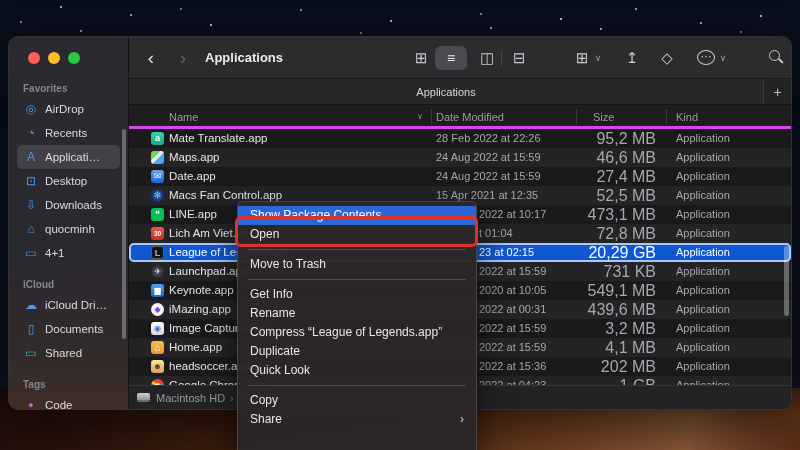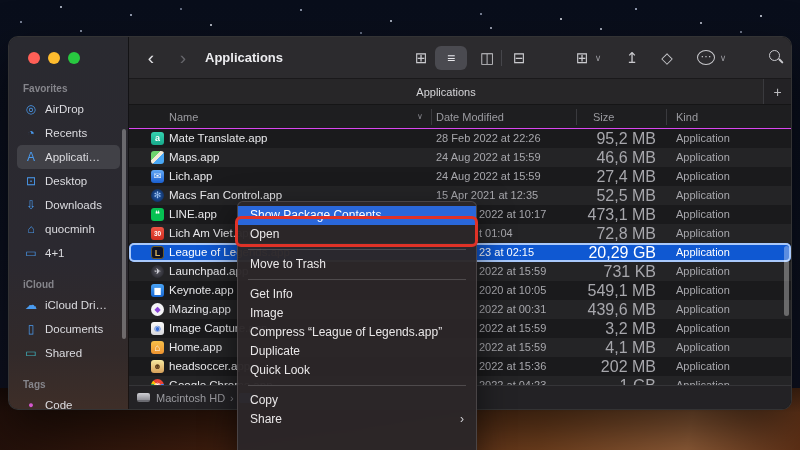--- a/index.html
+++ b/index.html
@@ -61,21 +61,21 @@
     background:#c9c9cd; transform:rotate(45deg); border-radius:1px; }
 
   .tabbar { position:absolute; left:0; right:0; top:42px; height:26px; background:#232225;
     border-bottom:1px solid #151516; display:flex; }
   .tab { flex:1; display:flex; align-items:center; justify-content:center;
     font-size:11px; color:#d6d6d9; background:#272628; }
   .tab-add { width:28px; border-left:1px solid #3a3a3e; display:flex; align-items:center;
     justify-content:center; color:#bcbcc0; font-size:14px; }
 
   .lheader { position:absolute; left:0; right:0; top:68px; height:24px; background:#1e1e20;
-    border-bottom:1px solid #d946ef; font-size:11px; color:#9b9ba0; }
+    border-bottom:3px solid #d946ef; font-size:11px; color:#9b9ba0; }
   .lheader .hname{ position:absolute; left:40px; line-height:24px; }
   .lheader .hsort{ position:absolute; left:288px; line-height:24px; font-size:8px; color:#8a8a90; }
   .lheader .hdate{ position:absolute; left:307px; line-height:24px; }
   .lheader .hsize{ position:absolute; left:464px; line-height:24px; }
   .lheader .hkind{ position:absolute; left:547px; line-height:24px; }
   .hdiv { position:absolute; top:4px; width:1px; height:16px; background:#3a3a3e; }
   .hd1{ left:302px; } .hd2{ left:447px; } .hd3{ left:537px; }
 
   .rows { position:absolute; left:0; right:0; top:92px; bottom:24px; overflow:hidden; }
   .row { position:relative; height:19px; }
@@ -248,21 +248,21 @@
         <div class="row">
           <span class="ficon" style="background:linear-gradient(135deg,#6ed56f 0 38%,#f2ead9 38% 55%,#4aa8f5 55%)"></span>
           <span class="cell name">Maps.app</span>
           <span class="cell date"><span class="dtext">24 Aug 2022 at 15:59</span></span>
           <span class="cell size">46,6 MB</span>
           <span class="cell kind">Application</span>
         </div>
 
         <div class="row">
           <span class="ficon" style="background:linear-gradient(180deg,#63a9f6,#1a5fd0);color:#fff">✉</span>
-          <span class="cell name">Lich.app</span>
+          <span class="cell name">Date.app</span>
           <span class="cell date"><span class="dtext">24 Aug 2022 at 15:59</span></span>
           <span class="cell size">27,4 MB</span>
           <span class="cell kind">Application</span>
         </div>
 
         <div class="row">
           <span class="ficon" style="background:radial-gradient(circle,#1c4d96 30%,#0a1f44);border-radius:50%;color:#9fc3f0">✻</span>
           <span class="cell name">Macs Fan Control.app</span>
           <span class="cell date"><span class="dtext">15 Apr 2021 at 12:35</span></span>
           <span class="cell size">52,5 MB</span>
@@ -400,21 +400,21 @@
     <div class="m-entry" data-type="item">
       <div class="m-item">
         <span class="m-label">Get Info</span>
         <span class="m-sub"></span>
       </div>
 
     </div>
 
     <div class="m-entry" data-type="item">
       <div class="m-item">
-        <span class="m-label">Image</span>
+        <span class="m-label">Rename</span>
         <span class="m-sub"></span>
       </div>
 
     </div>
 
     <div class="m-entry" data-type="item">
       <div class="m-item">
         <span class="m-label">Compress “League of Legends.app”</span>
         <span class="m-sub"></span>
       </div>

